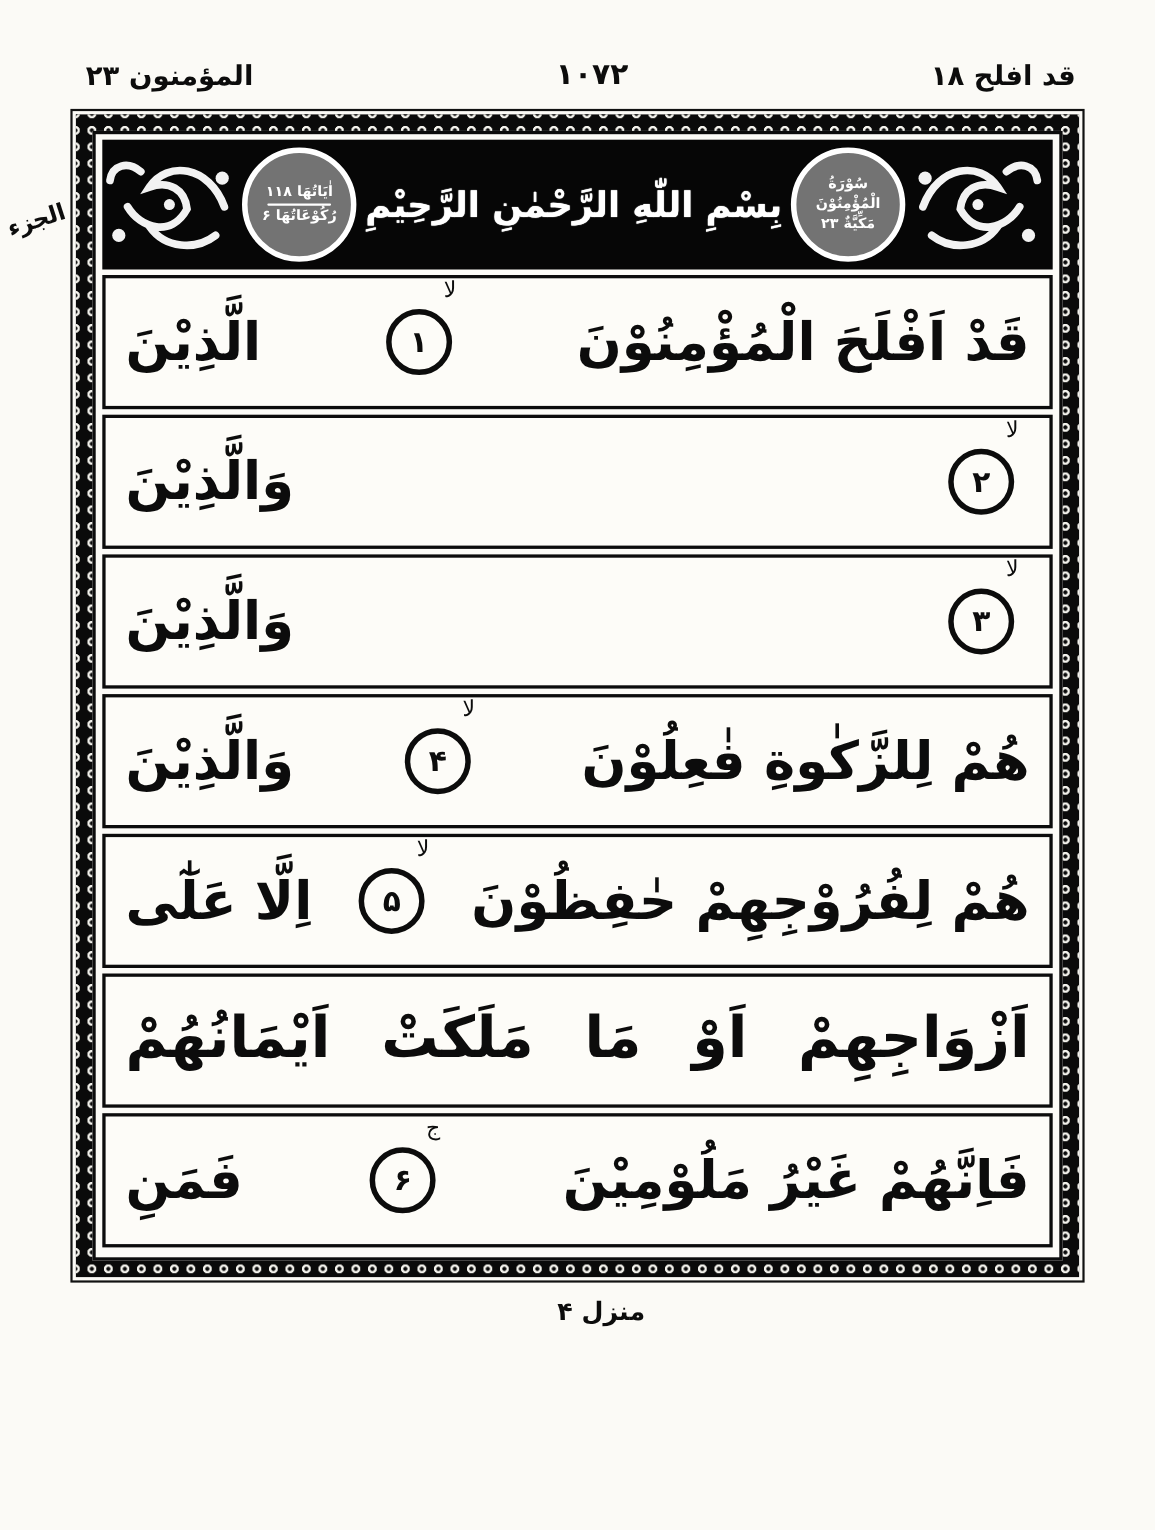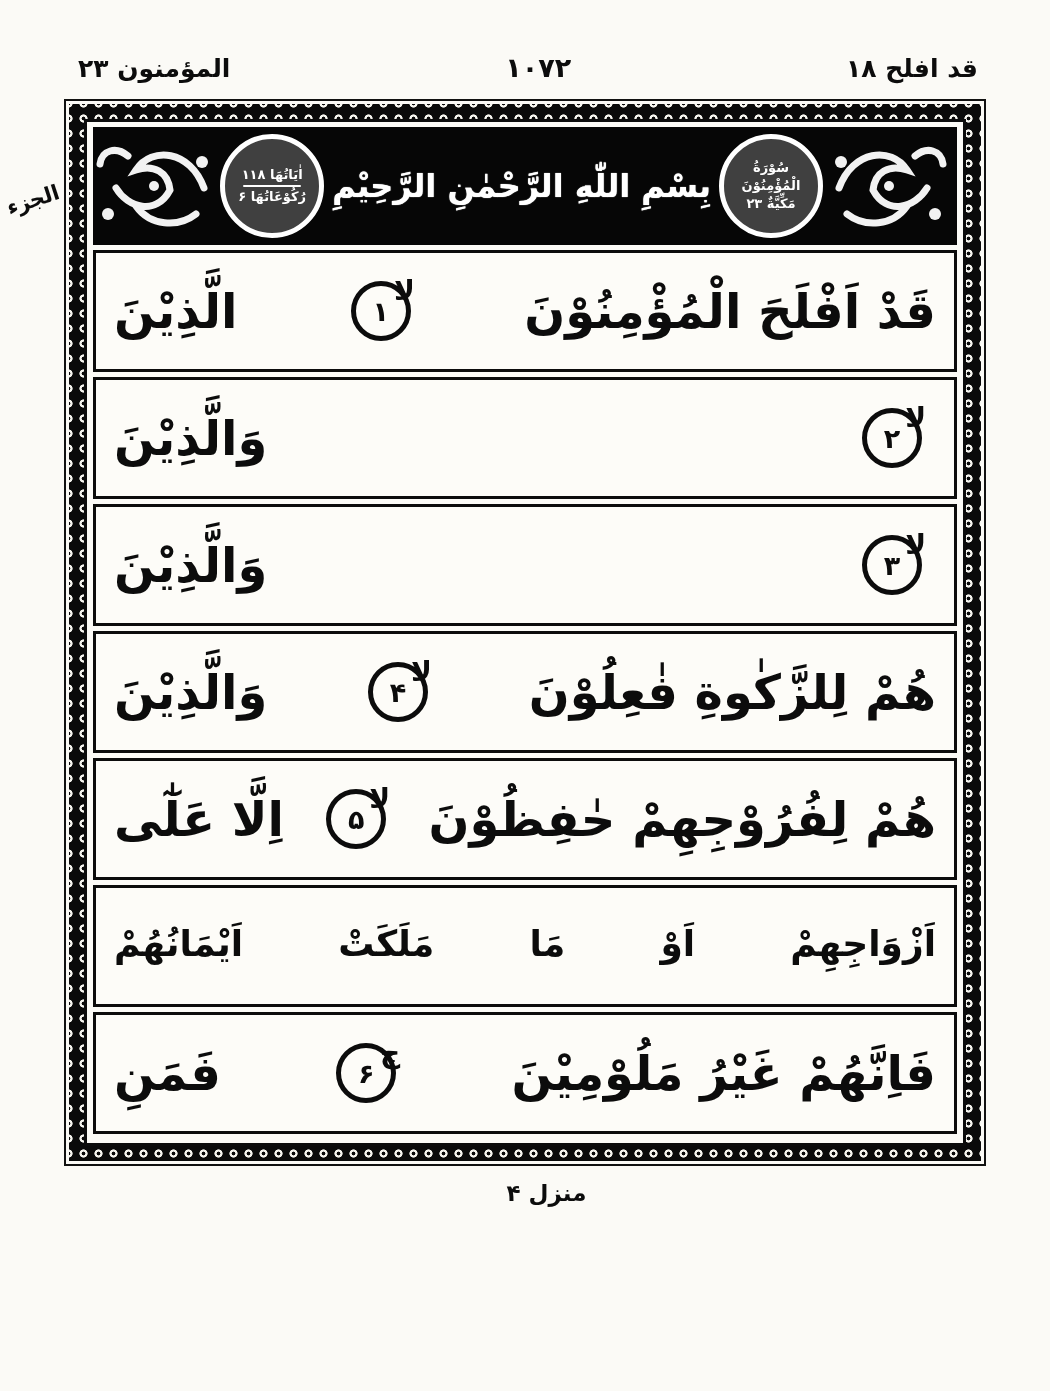--- a/index.html
+++ b/index.html
@@ -32,47 +32,47 @@
   }
   .frame-inner{border:3px solid #0c0c0c;background:#fcfbf7;padding:4px 5px;}
   
   .title-band{
     background:#060606;height:118px;margin:1px 1px 4px;
     display:flex;align-items:center;gap:8px;padding:0 8px;color:#fff;
   }
   .arabesque{flex:0 0 auto;opacity:.95;}
   .medallion{
     flex:0 0 auto;width:94px;height:94px;border:5px solid #fff;border-radius:50%;
-    background:#404040;display:flex;flex-direction:column;align-items:center;justify-content:center;
+    background:#737373;display:flex;flex-direction:column;align-items:center;justify-content:center;
     gap:2px;font-size:13px;font-weight:700;text-align:center;line-height:1.25;
   }
   .medallion .divider{width:58px;height:2px;background:#fff;border-radius:1px;}
   .bismillah{
     flex:1 1 auto;text-align:center;font-size:32px;font-weight:700;
     letter-spacing:1px;white-space:nowrap;text-shadow:0 0 1px #fff;
   }
   
   .text-lines{list-style:none;margin:0;padding:0;}
   .row{
     border:3px solid #0c0c0c;background:#fdfcf8;margin:5px 1px;height:116px;
     display:flex;align-items:center;justify-content:space-between;
     padding:0 18px;font-size:48px;font-weight:700;white-space:nowrap;
   }
   .row.full{
-    display:block;font-size:36px;line-height:112px;
+    display:block;font-size:52px;line-height:112px;
     text-align:justify;text-align-last:justify;white-space:normal;
   }
   .verse-marker{position:relative;display:flex;align-items:center;margin:0 14px;}
   .verse-circle{
     width:50px;height:50px;border:5px solid #0c0c0c;border-radius:50%;
     display:flex;align-items:center;justify-content:center;
     font-size:27px;font-weight:700;line-height:1;
   }
   .waqf{
-    position:absolute;bottom:36px;right:-4px;font-size:28px;font-weight:700;line-height:1;
+    position:absolute;bottom:68px;right:-4px;font-size:20px;font-weight:400;line-height:1;
   }
   .waqf:empty,.verse-circle:empty{display:none;}
   
   .footer-label{
     text-align:center;margin-top:14px;font-size:23px;font-weight:700;margin-left:43px;
   }
 </style>
 </head>
 <body>
 

